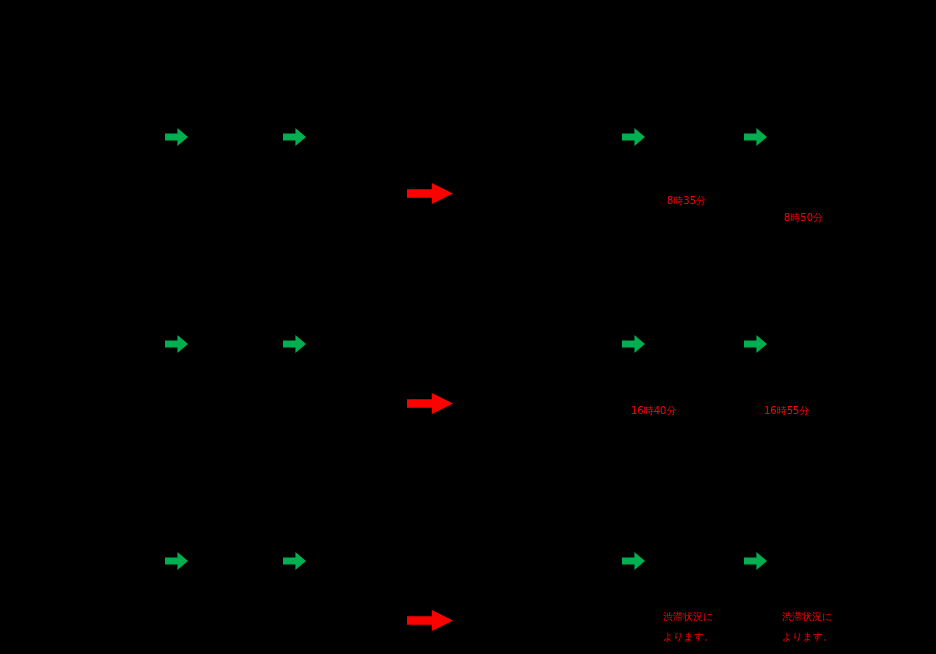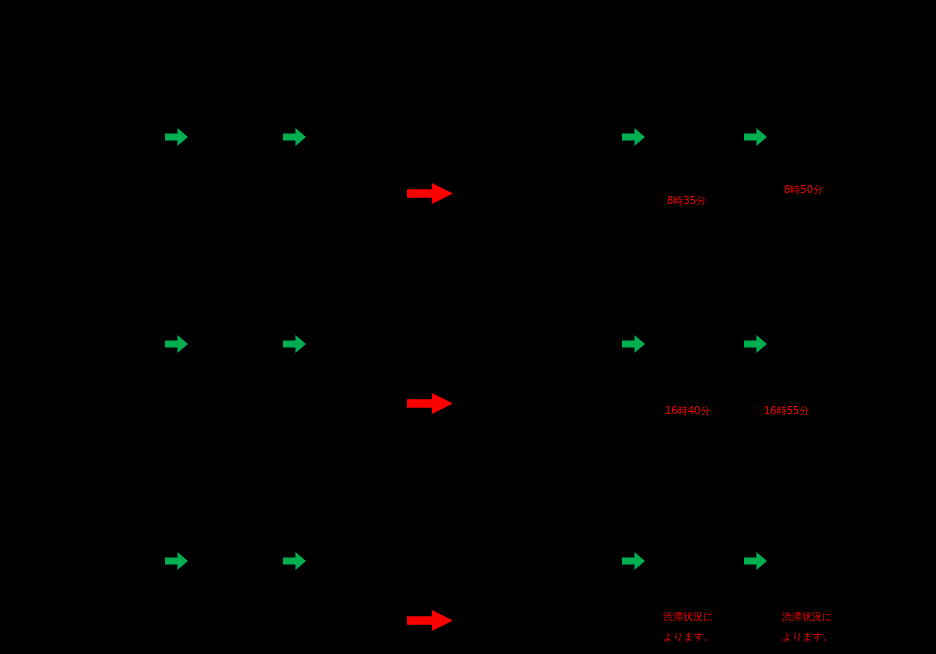--- a/index.html
+++ b/index.html
@@ -43,28 +43,28 @@
 <body>
 
 <div class="canvas">
 
   <div class="arrow green" style="left:165px; top:128px;"></div>
   <div class="arrow green" style="left:283px; top:128px;"></div>
   <div class="arrow green" style="left:622px; top:128px;"></div>
   <div class="arrow green" style="left:744px; top:128px;"></div>
   <div class="arrow red" style="left:407px; top:183px;"></div>
   <div class="label" style="left:667px; top:179px;">8時35分</div>
-  <div class="label" style="left:784px; top:168px;">8時50分</div>
+  <div class="label" style="left:784px; top:196px;">8時50分</div>
 
   <div class="arrow green" style="left:165px; top:335px;"></div>
   <div class="arrow green" style="left:283px; top:335px;"></div>
   <div class="arrow green" style="left:622px; top:335px;"></div>
   <div class="arrow green" style="left:744px; top:335px;"></div>
   <div class="arrow red" style="left:407px; top:393px;"></div>
-  <div class="label" style="left:665px; top:389px;">16時40分</div>
+  <div class="label" style="left:631px; top:389px;">16時40分</div>
   <div class="label" style="left:764px; top:389px;">16時55分</div>
 
   <div class="arrow green" style="left:165px; top:552px;"></div>
   <div class="arrow green" style="left:283px; top:552px;"></div>
   <div class="arrow green" style="left:622px; top:552px;"></div>
   <div class="arrow green" style="left:744px; top:552px;"></div>
   <div class="arrow red" style="left:407px; top:610px;"></div>
   <div class="label" style="left:663px; top:595px;">渋滞状況に
 よります。</div>
   <div class="label" style="left:782px; top:595px;">渋滞状況に

